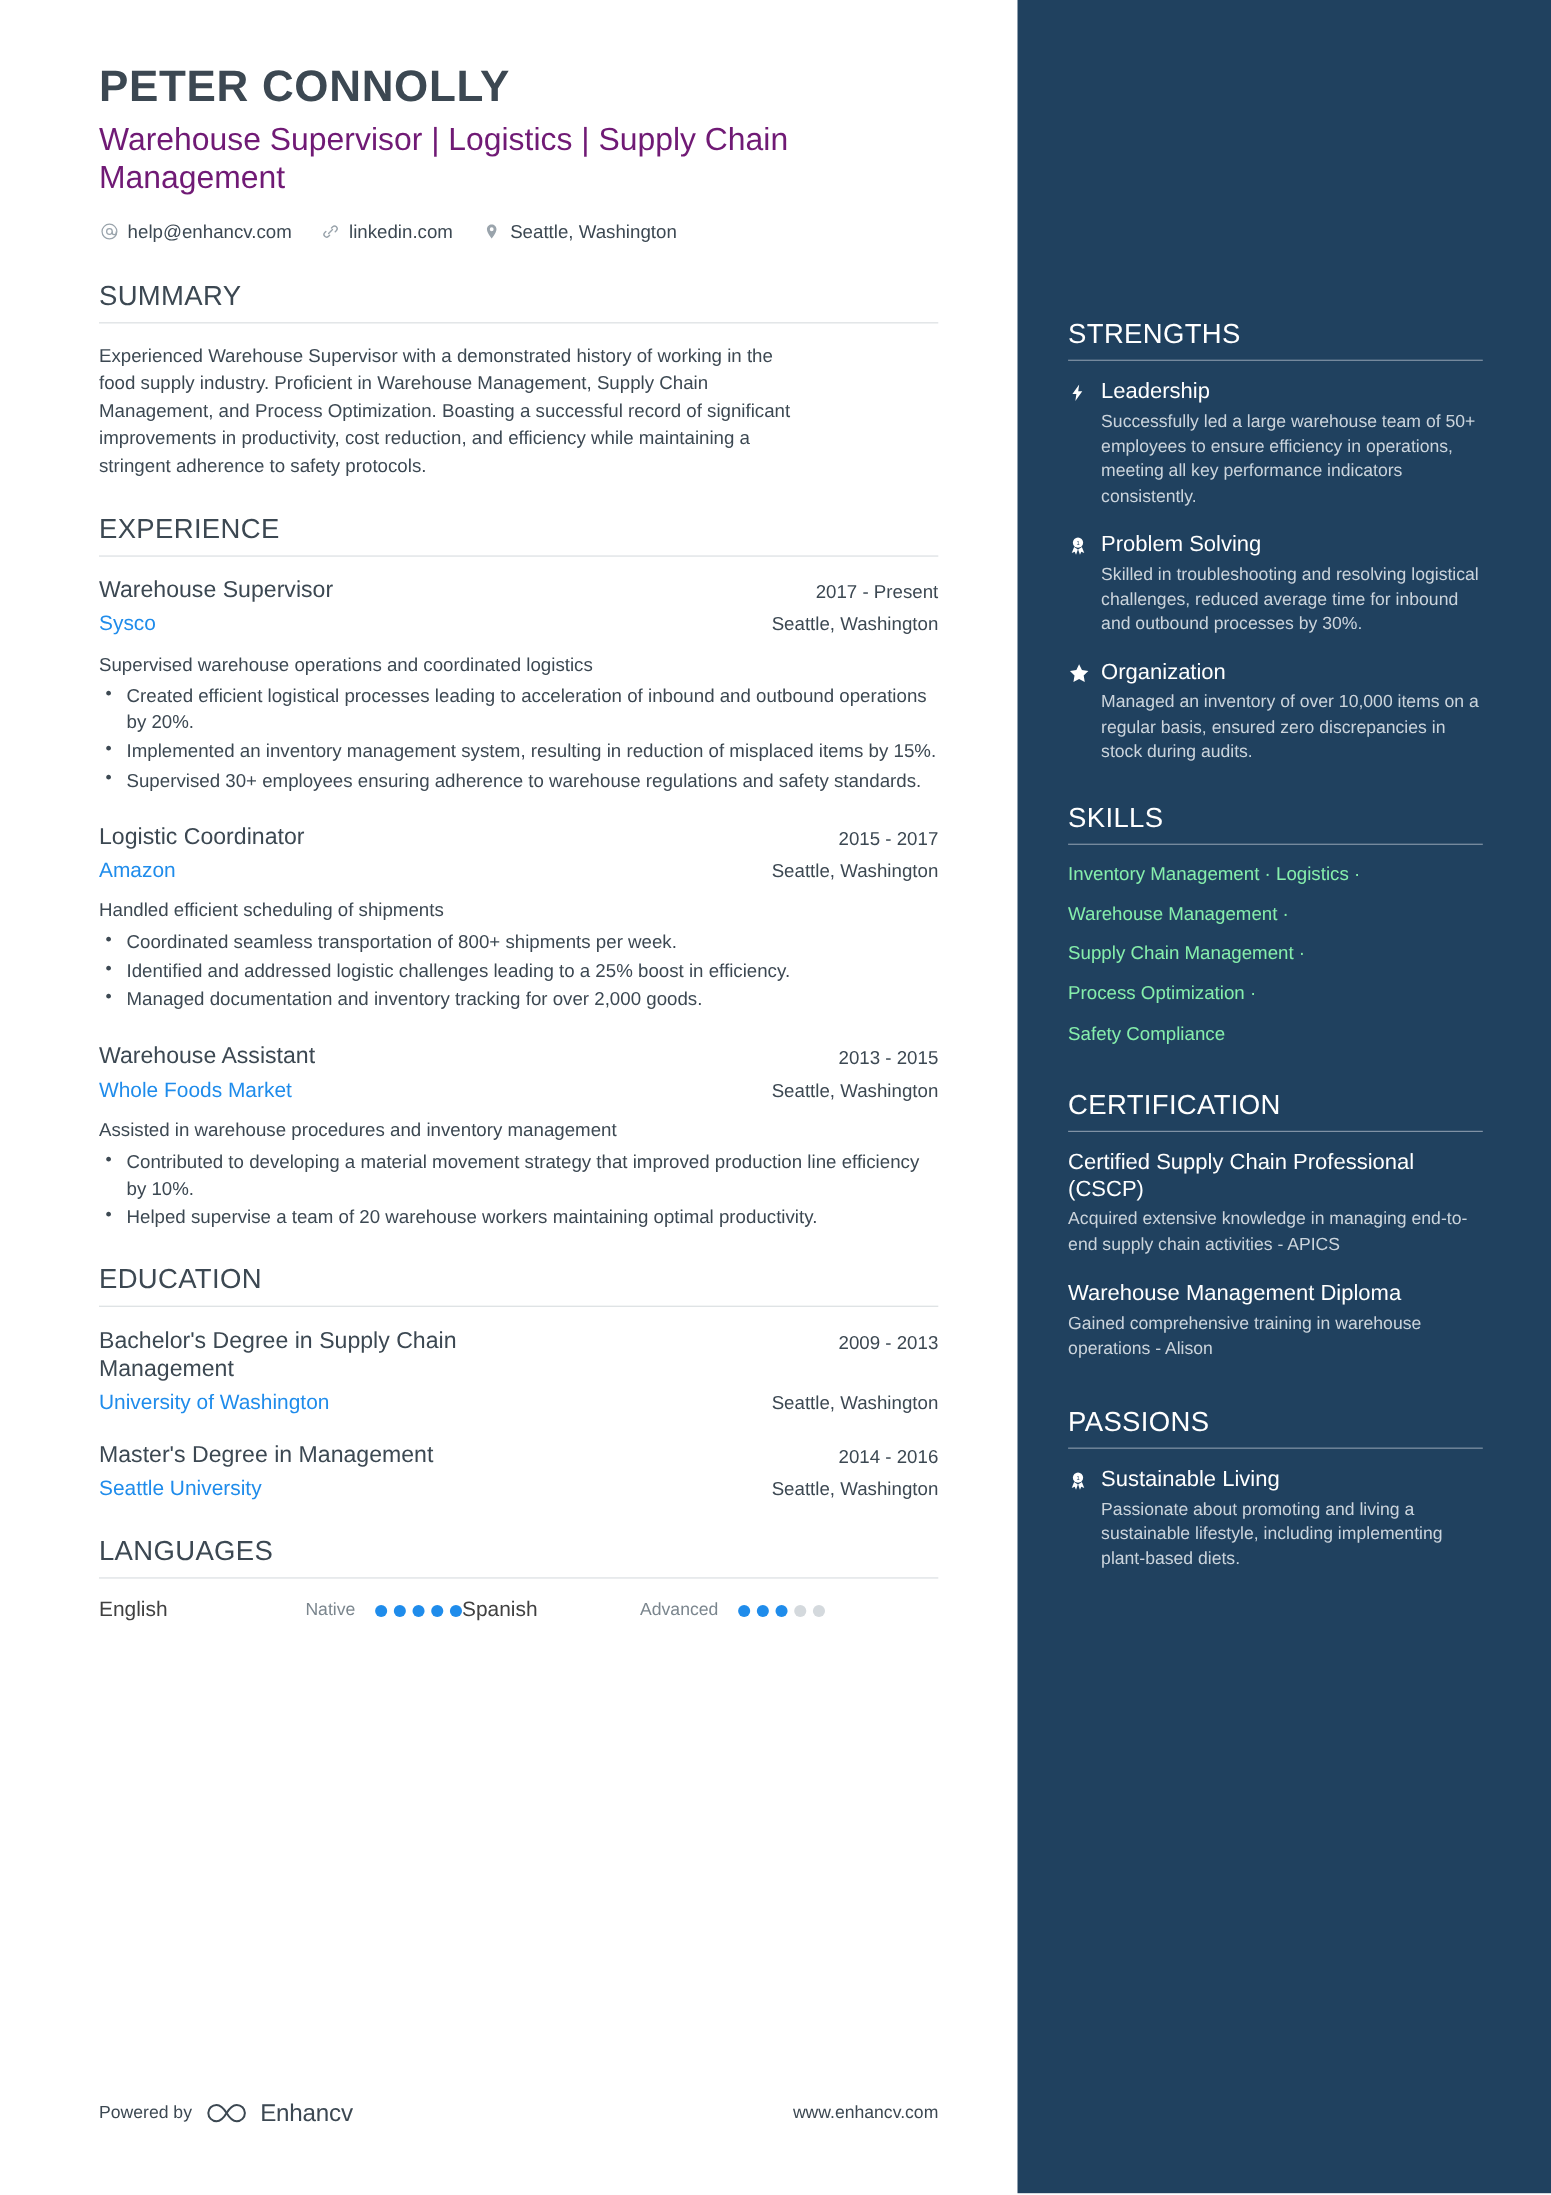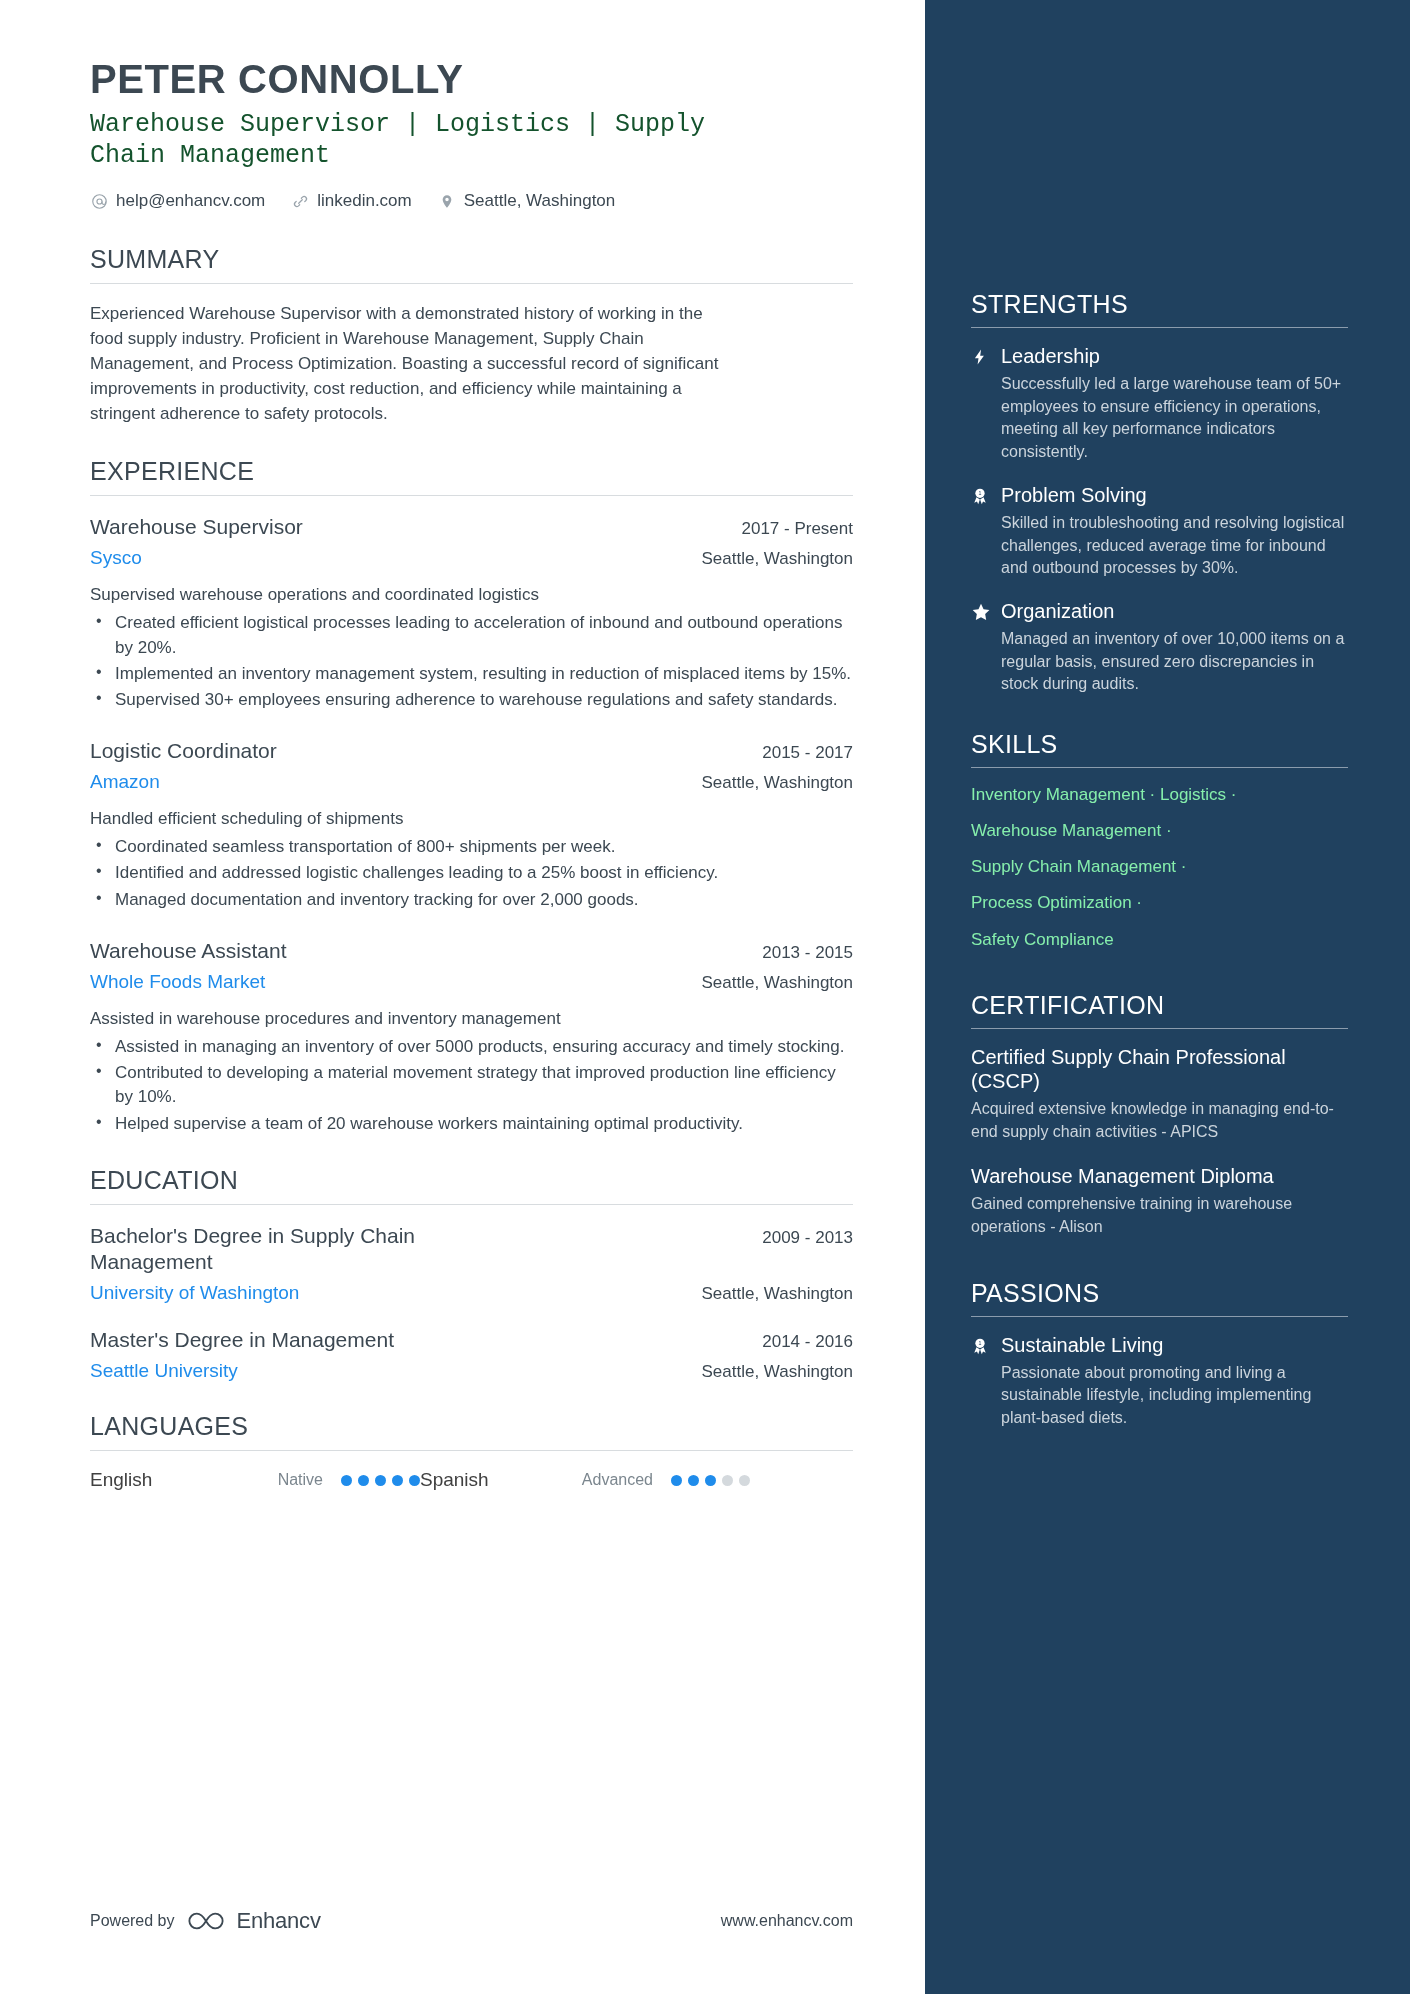--- a/index.html
+++ b/index.html
@@ -28,27 +28,26 @@
 
   .name {
     font-size: 40px;
     font-weight: bold;
     letter-spacing: 0.6px;
     color: #3c4852;
     line-height: 1.15;
     margin-bottom: 8px;
   }
   .headline {
-    font-size: 25px;
-    color: #14532d;
+    font-size: 29px;
+    color: #701a75;
     line-height: 1.22;
     font-weight: 400;
     max-width: 700px;
     margin-bottom: 20px;
-    font-family: Liberation Mono, monospace;
   }
 
   .contact-row {
     display: flex;
     align-items: center;
     flex-wrap: wrap;
     gap: 0px;
     margin-bottom: 34px;
   }
   .contact-item {
@@ -371,21 +370,20 @@
         <div class="entry-head">
           <div class="entry-title">Warehouse Assistant</div>
           <div class="entry-date">2013 - 2015</div>
         </div>
         <div class="entry-sub">
           <div class="entry-org">Whole Foods Market</div>
           <div class="entry-loc">Seattle, Washington</div>
         </div>
         <div class="entry-desc">Assisted in warehouse procedures and inventory management</div>
         <ul class="bullets">
-          <li>Assisted in managing an inventory of over 5000 products, ensuring accuracy and timely stocking.</li>
           <li>Contributed to developing a material movement strategy that improved production line efficiency by 10%.</li>
           <li>Helped supervise a team of 20 warehouse workers maintaining optimal productivity.</li>
         </ul>
       </div>
     </div>
 
     <div class="section">
       <div class="sec-title">EDUCATION</div>
       <div class="sec-rule"></div>
 

